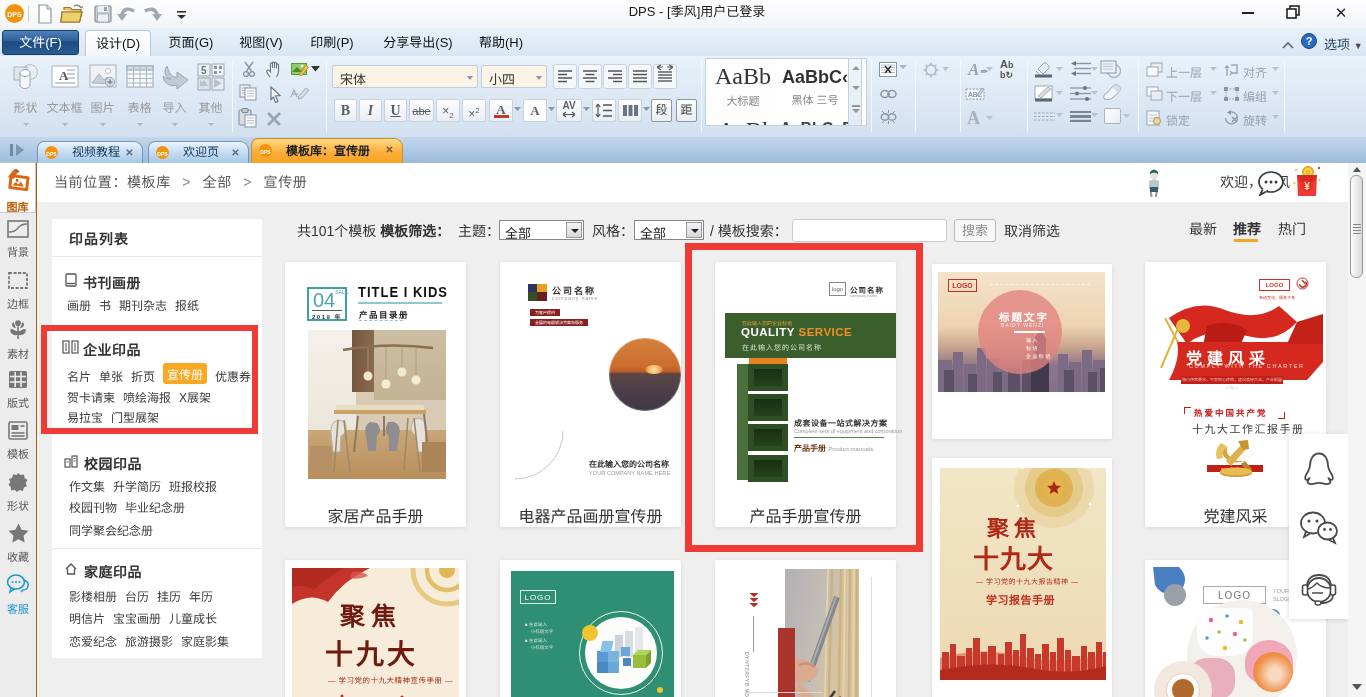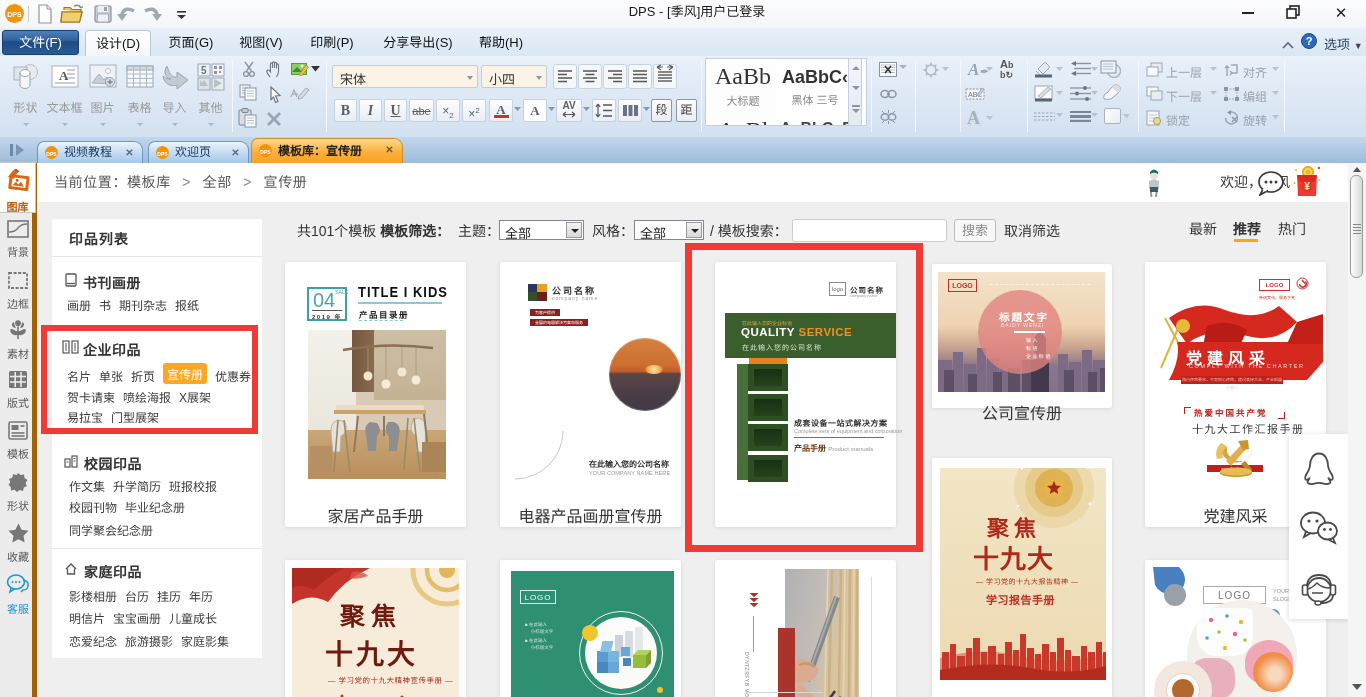--- a/index.html
+++ b/index.html
@@ -26,30 +26,30 @@
 .bigicon .bi-ar{display:block;margin:8px auto 0;width:0;height:0;border-left:3px solid transparent;border-right:3px solid transparent;border-top:3px solid #a9b4c0}
 .combo{position:absolute;background:#fbf4e6;border:1px solid #c0cdda;border-radius:2px;font-size:13px;color:#333}
 .combo .car{position:absolute;right:4px;top:8px;width:0;height:0;border-left:3px solid transparent;border-right:3px solid transparent;border-top:4px solid #8a97a5}
 .rbtn{position:absolute;border:1px solid #c5d2e0;border-radius:2px;background:linear-gradient(#fcfdfe,#e9eef5);color:#5a5f66;text-align:center}
 
 .tabstrip{position:absolute;left:0;top:137px;width:1366px;height:26px;background:linear-gradient(#c2d7ec,#9cbbda)}
 .tab{position:absolute;top:4px;height:22px;border:1px solid #6f96bf;border-bottom:none;border-radius:7px 9px 0 0;background:linear-gradient(#eaf3fc,#bed8f0 60%,#a7c8e8);font-size:12px;color:#16365a;line-height:21px;white-space:nowrap}
 .tab.active{top:1px;height:25px;background:linear-gradient(#fed98a,#fbae3c 55%,#f8a223);border-color:#d08f26;color:#222;line-height:24px;font-weight:bold}
 .tab .dps{position:absolute;left:7px;top:4px}
 .tab.active .dps{top:5px}
-.tab .tx{margin-left:26px;margin-right:24px}
+.tab .tx{margin-left:34px;margin-right:24px}
 .tab .cl{position:absolute;right:7px;top:5px;width:11px;height:11px;color:#546c86;font-size:10px;font-weight:bold;line-height:11px;text-align:center}
 .tab.active .cl{color:#6a5a33}
 
 .crumb{position:absolute;left:37px;top:163px;width:1311px;height:39px;background:#fff}
 .crumb .path{position:absolute;left:17px;top:8px;font-size:14px;color:#565656;letter-spacing:0.6px}
 .crumb .sep{color:#888;margin:0 7px}
 .welcome{position:absolute;left:1183px;top:8px;font-size:14px;color:#3a3a3a}
 
-.sidebar{position:absolute;left:0;top:163px;width:37px;height:534px;background:#ececec;border-right:5px solid #a16207}
+.sidebar{position:absolute;left:0;top:163px;width:37px;height:534px;background:#ececec;border-right:1px solid #a16207}
 .side-item{position:absolute;left:0;width:36px;text-align:center}
 .side-item .si-lbl{display:block;font-size:11px;color:#5a5a5a;margin-top:1px}
 .side-item.active{left:0;top:-1px;width:36px;height:51px;background:#fff;border:1px solid #c8c8c8;border-left:none}
 .side-item.active .si-lbl{color:#bd6414;font-weight:bold}
 .side-item.kefu .si-lbl{color:#1f97d4}
 
 .panel{position:absolute;left:52px;top:219px;width:210px;height:439px;background:#fff}
 .panel .hd{position:absolute;left:17px;top:9px;font-size:14px;font-weight:bold;color:#333;letter-spacing:1px}
 .panel .divider{position:absolute;left:0px;width:210px;height:1px;background:#e6e6e6}
 .sec-hd{position:absolute;font-size:14px;font-weight:bold;color:#333;letter-spacing:0.5px}
@@ -906,23 +906,24 @@
     <div class="abs" style="left:33px;top:162px;width:40px;height:27px;background:#2e4f23">
         <div class="abs" style="left:6px;top:5px;width:28px;height:17px;background:linear-gradient(#173012,#26421c)"></div>
       </div>
     <div class="abs" style="left:33px;top:193px;width:40px;height:27px;background:#2e4f23">
         <div class="abs" style="left:6px;top:5px;width:28px;height:17px;background:linear-gradient(#173012,#26421c)"></div>
       </div>
     <div class="abs" style="left:79px;top:155px;font-size:8px;font-weight:bold;color:#333;letter-spacing:0.5px;white-space:nowrap">成套设备一站式解决方案</div>
     <div class="abs" style="left:79px;top:166px;font-size:5.5px;color:#999;white-space:nowrap">Complete sets of equipment and corporation</div>
     <div class="abs" style="left:79px;top:175px;width:90px;height:1px;background:#4a8a42"></div>
     <div class="abs" style="left:79px;top:180px;font-size:8px;font-weight:bold;color:#6b3b16">产品手册 <span style="font-weight:normal;color:#999;font-size:6px">Product manuals</span></div>
-  </div>
-
-  <div class="card" style="left:932px;top:264px;width:180px;height:144px">
+    <div class="cap" style="top:241px">产品手册宣传册</div>
+  </div>
+
+  <div class="card" style="left:932px;top:264px;width:180px;height:175px">
     <div class="abs" style="left:6px;top:8px;width:167px;height:120px;overflow:hidden">
       <div class="abs" style="left:0;top:0;width:167px;height:120px;background:linear-gradient(#f4e3cb 0%,#eed3b2 45%,#caa790 62%,#9a7f88 75%,#6f5e74 100%)"></div>
       <svg class="abs" style="left:0;top:58px" width="167" height="62">
           <rect x="0" y="34" width="167" height="28" fill="#8a7490" opacity="0.85"></rect>
           <g fill="#7d6a84">
             <rect x="0" y="30" width="14" height="32"></rect>
             <rect x="15" y="22" width="10" height="40"></rect>
             <rect x="26" y="34" width="12" height="28"></rect>
             <rect x="39" y="18" width="9" height="44"></rect>
             <rect x="49" y="28" width="12" height="34"></rect>
@@ -949,21 +950,20 @@
           </g>
         </svg>
       <div class="abs" style="left:40px;top:18px;width:84px;height:84px;border-radius:50%;background:rgba(225,131,128,0.8)"></div>
       <div class="abs" style="left:10px;top:7px;width:29px;height:13px;border:1px solid #c03028;color:#c03028;font-size:7px;font-weight:bold;text-align:center;line-height:12px">LOGO</div>
       <div class="abs" style="left:52px;top:12px;width:100px;border-top:1px dashed rgba(255,255,255,0.65)"></div>
       <div class="abs" style="left:61px;top:37px;font-size:10.5px;font-weight:bold;color:#fff;letter-spacing:2px">标题文字</div>
       <div class="abs" style="left:63px;top:50px;font-size:5px;color:rgba(255,255,255,0.8);letter-spacing:1px">BAIDY WENZI</div>
       <div class="abs" style="left:76px;top:59px;width:31px;height:2px;background:#fff"></div>
       <div class="abs" style="left:88px;top:64px;font-size:5px;color:#fff;line-height:8px">输 入<br>标 语<br>企 业 标 语</div>
     </div>
-    <div class="cap" style="top:136px">公司宣传册</div>
   </div>
 
   <div class="card" style="left:1145px;top:262px;width:181px;height:265px">
     <div class="abs" style="left:114px;top:17px;width:31px;height:12px;border:1px solid #d03028;color:#d03028;font-size:6px;font-weight:bold;text-align:center;line-height:11px">LOGO</div>
     <div class="abs" style="left:114px;top:32px;font-size:4px;color:#c03028">先进文化，服务于党</div>
     <svg class="abs" style="left:151px;top:15px" width="13" height="13">
         <circle cx="6.5" cy="6.5" r="5.5" fill="none" stroke="#c03028" stroke-width="1"></circle>
         <path d="M3.5 7 A3.4 3.4 0 1 0 9.5 4.5" fill="none" stroke="#c03028" stroke-width="1.6"></path>
         <path d="M6 3 L9 6.5" stroke="#c03028" stroke-width="1.4"></path>
       </svg>

